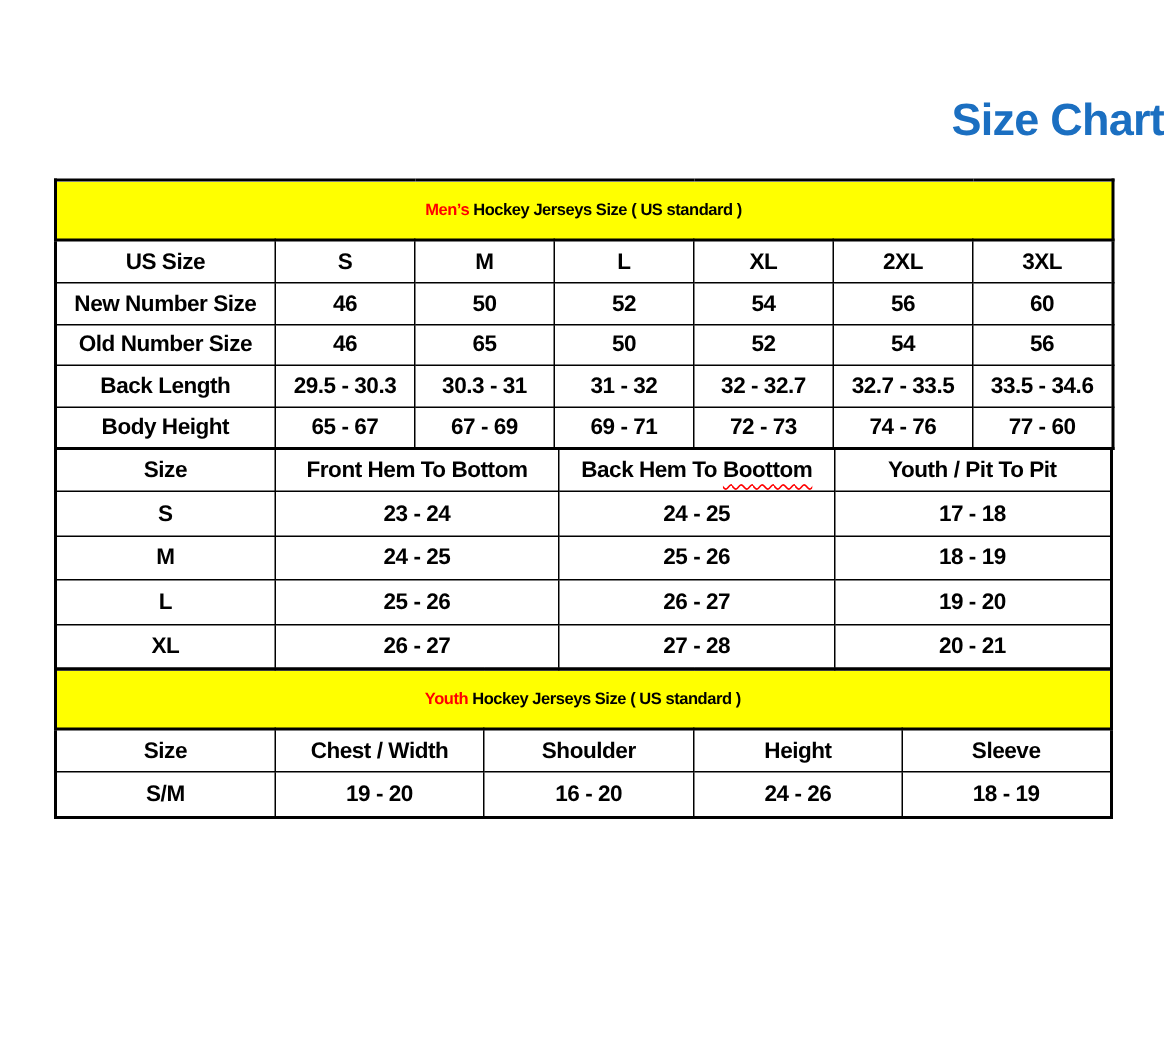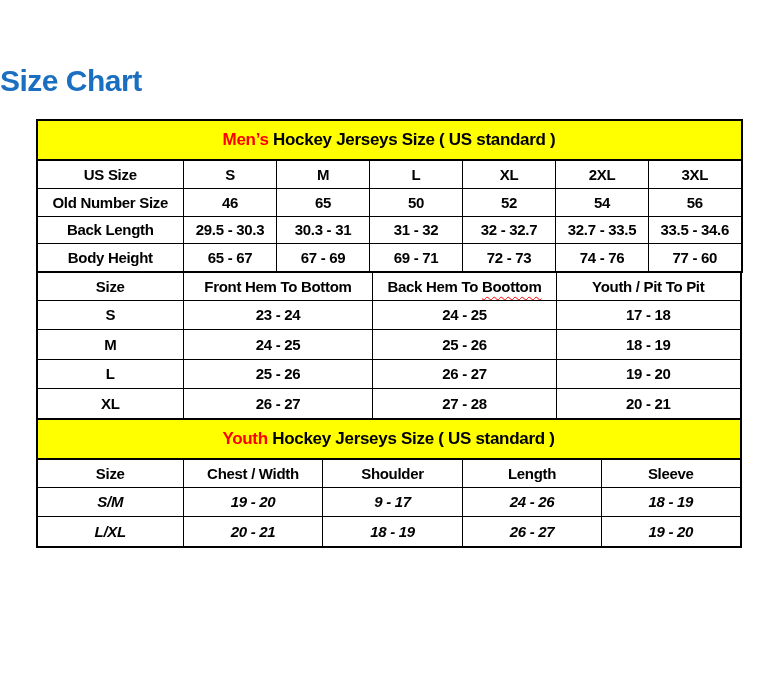--- a/index.html
+++ b/index.html
@@ -11,21 +11,21 @@
     overflow: hidden;
     font-family: "Liberation Sans", sans-serif;
   }
   .page {
     width: 776px;
     height: 692px;
     background: #ffffff;
     position: relative;
   }
   .title {
-    text-align: left;
+    text-align: right;
     padding-top: 64px;
     font-size: 30px;
     font-weight: bold;
     color: var(--title_blue, #1B6FC1);
     letter-spacing: -0.5px;
   }
   .chart-wrap {
     width: 705px;
     margin: 21px auto 0 auto;
   }
@@ -43,29 +43,29 @@
     font-weight: bold;
     color: #000;
     font-size: 15px;
     letter-spacing: -0.3px;
     padding: 0;
     overflow: hidden;
     white-space: nowrap;
   }
   .band-cell {
     background: var(--band_yellow, #FFFF00);
-    font-size: 17px;
+    font-size: 11px;
     height: 38px;
     border: 2px solid var(--border_black, #000);
   }
   .band-red { color: var(--accent_red, #FF0000); }
   .hdr-row td { height: 27px; margin-left: 32px; }
   .men-row td { height: 26.5px; }
   .women-row td { height: 28.5px; }
-  .youth-row td { height: 28.5px; font-style: italic; }
+  .youth-row td { height: 28.5px; }
   .wavy {
     text-decoration: underline;
     text-decoration-style: wavy;
     text-decoration-color: var(--accent_red, #FF0000);
     text-decoration-thickness: 1px;
     text-underline-offset: 4px;
   }
 </style>
 </head>
 <body>
@@ -93,20 +93,29 @@
         </td>
       </tr>
       <tr class="hdr-row">
         <td>US Size</td>
         <td>S</td>
         <td>M</td>
         <td>L</td>
         <td>XL</td>
         <td>2XL</td>
         <td>3XL</td>
+      </tr>
+      <tr class="men-row">
+        <td>New Number Size</td>
+        <td>46</td>
+        <td>50</td>
+        <td>52</td>
+        <td>54</td>
+        <td>56</td>
+        <td>60</td>
       </tr>
       <tr class="men-row">
         <td>Old Number Size</td>
         <td>46</td>
         <td>65</td>
         <td>50</td>
         <td>52</td>
         <td>54</td>
         <td>56</td>
       </tr>
@@ -183,34 +192,27 @@
       <tbody>
           <tr>
         <td colspan="5" class="band-cell">
           <span class="band-red">Youth</span><span> Hockey Jerseys Size ( US standard )</span>
         </td>
       </tr>
       <tr class="hdr-row">
         <td>Size</td>
         <td>Chest / Width</td>
         <td>Shoulder</td>
-        <td>Length</td>
+        <td>Height</td>
         <td>Sleeve</td>
       </tr>
       <tr class="youth-row">
         <td>S/M</td>
         <td>19 - 20</td>
-        <td>9 - 17</td>
+        <td>16 - 20</td>
         <td>24 - 26</td>
         <td>18 - 19</td>
       </tr>
-      <tr class="youth-row">
-        <td>L/XL</td>
-        <td>20 - 21</td>
-        <td>18 - 19</td>
-        <td>26 - 27</td>
-        <td>19 - 20</td>
-      </tr>
     </tbody>
       </table>
 
   </div>
 </div>
 
 </body></html>

